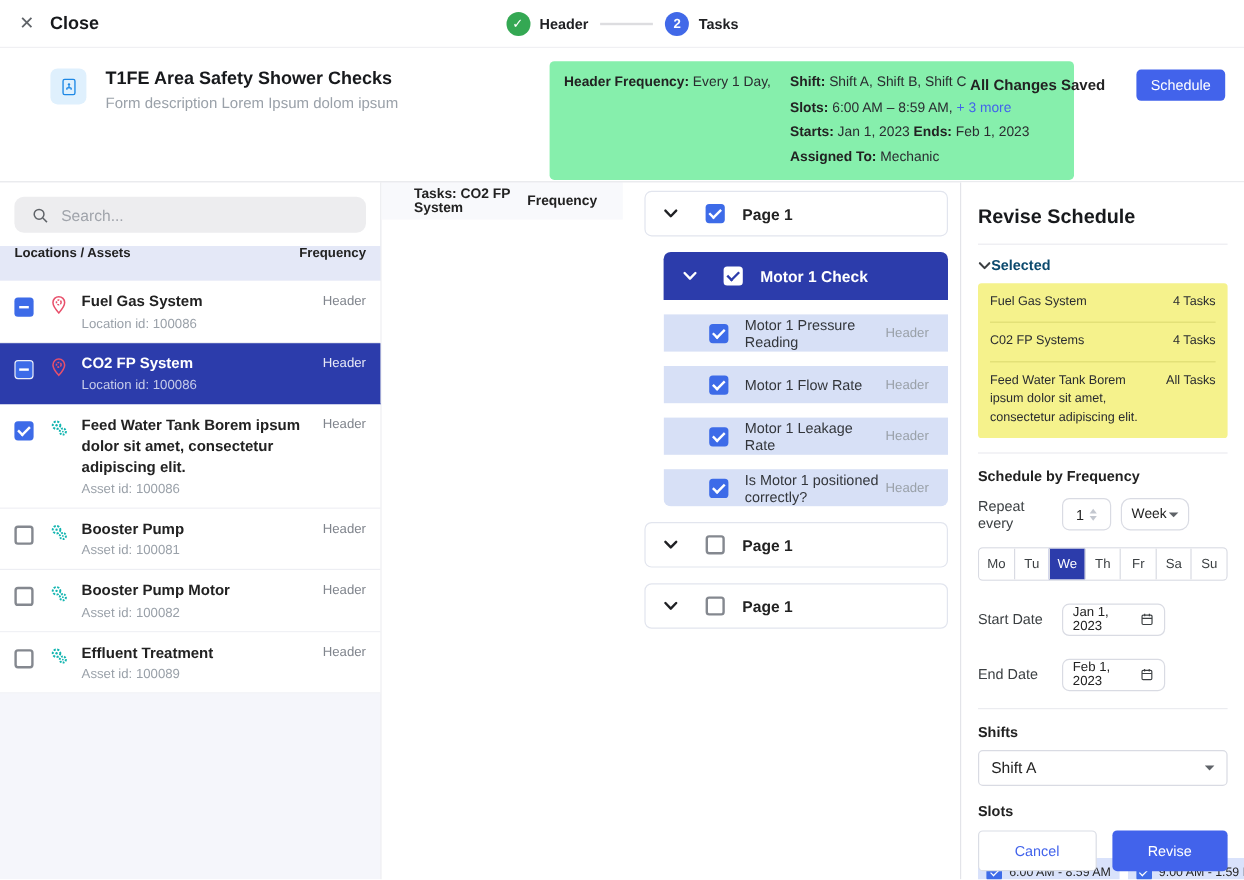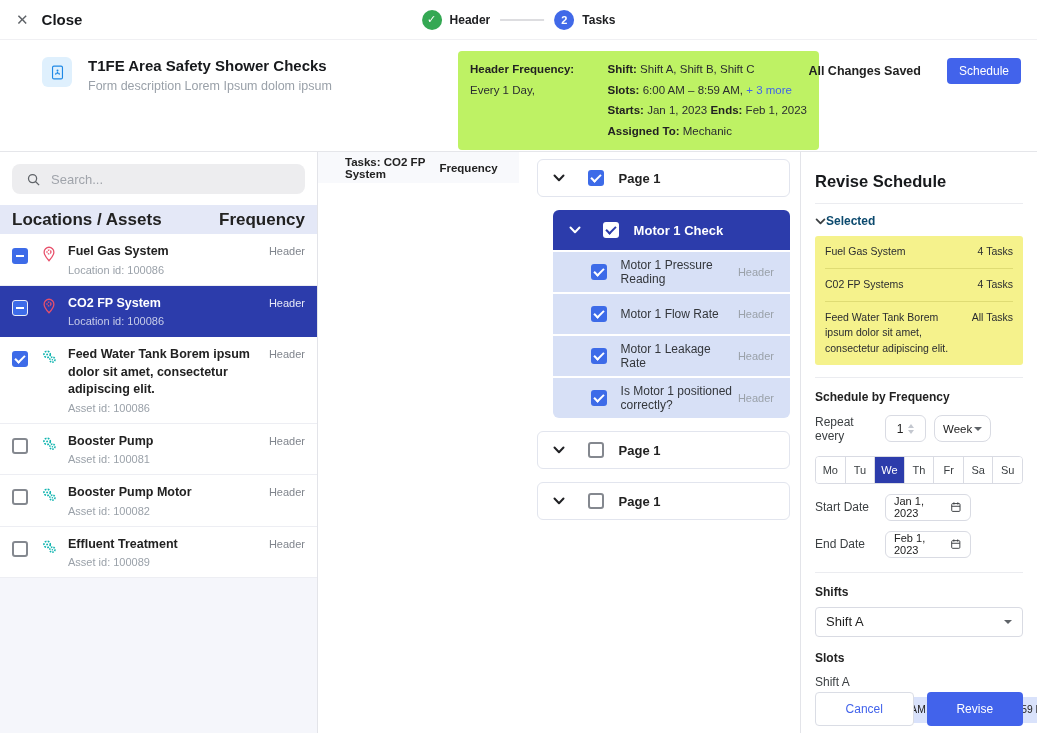--- a/index.html
+++ b/index.html
@@ -17,40 +17,40 @@
   .step-circle.done{background:#34A853}
   .step-circle.active{background:#4169E8}
   .step-label{font-size:12px;font-weight:600;color:#202124}
   .connector{width:44px;height:2px;background:#DDDDE0;margin:0 10px}
   
   .form-header{position:relative;height:112px;border-bottom:1px solid #E5E6EA}
   .fh-left{position:absolute;left:42px;top:17px;display:flex;gap:16px}
   .icon-box{width:30px;height:30px;border-radius:6px;background:#DFF0FD;display:flex;align-items:center;justify-content:center;flex:none}
   .fh-title{font-size:15px;font-weight:700;color:#17191C}
   .fh-desc{font-size:12.5px;color:#9AA1A9;margin-top:5px}
-  .info-box{position:absolute;left:458px;top:11px;width:361px;background:#bef264;border-radius:4px;
+  .info-box{position:absolute;left:458px;top:11px;width:437px;background:#86efac;border-radius:4px;
             padding:8px 12px;display:flex;gap:16px;font-size:11.5px;line-height:1.8}
   .info-box b{font-weight:700;color:#222}
   .info-col2 div{white-space:nowrap}
   .more-link{color:#4263EB;cursor:pointer}
   .fh-right{position:absolute;right:16px;top:18px;display:flex;align-items:center;gap:26px}
   .saved{font-size:12.5px;font-weight:700;color:#222}
   .btn-schedule{min-width:73px;height:26px;padding:0 12px;background:#4263EB;color:#fff;font-size:12px;
                 border:none;border-radius:4px;display:flex;align-items:center;justify-content:center;cursor:pointer}
   
   .main{display:flex;height:581px}
   
   .sidebar{width:318px;border-right:1px solid #E3E4E9;display:flex;flex-direction:column;background:#fff}
   .search-wrap{padding:12px 12px 11px}
   .search-box{height:30px;background:#EDEDEF;border-radius:8px;display:flex;align-items:center;padding:0 14px;gap:10px}
   .search-box input{border:none;background:transparent;outline:none;font-size:13px;color:#3C4043;flex:1;
                     font-family:"Liberation Sans","DejaVu Sans",sans-serif}
   .search-box input::placeholder{color:#A0A4AB}
-  .cols-row{height:29px;background:#E4E8F7;display:flex;align-items:center;justify-content:space-between;
-            padding:0 12px;font-size:17px;font-weight:700;color:#222}
+  .cols-row{height:29px;background:#E4E8F7;display:flex;justify-content:space-between;
+            padding:0 12px;font-size:11px;font-weight:700;color:#222}
   .sb-item{display:flex;align-items:flex-start;padding:9px 10px;border-bottom:1px solid #EDEEF3;background:#fff;cursor:pointer}
   .sb-item .cb{margin-top:5px;margin-left:2px}
   .sb-icon{margin:2px 10px 0 12px;width:18px;height:18px;flex:none}
   .sb-text{flex:1;min-width:0;padding-right:6px}
   .sb-name{font-size:12.5px;font-weight:700;line-height:1.4;color:#222}
   .sb-id{font-size:11px;color:#9AA1A9;margin-top:3px}
   .sb-freq{font-size:11px;color:#80858D;margin-top:2px;padding-right:2px}
   .sb-item.selected{background:#2C3CAB;border-bottom-color:#2C3CAB}
   .sb-item.selected .sb-name{color:#fff}
   .sb-item.selected .sb-id{color:#C7CCE9}
@@ -78,21 +78,21 @@
              padding:0 15px;margin-bottom:13px;background:#fff}
   .page-card .chev{margin-right:23px}
   .page-card .cb{margin-right:15px}
   .page-label{font-size:13px;font-weight:700;color:#222}
   .group{margin:0 0 13px 16px}
   .group-head{height:40px;background:#2C3CAB;border-radius:6px 6px 0 0;display:flex;align-items:center;padding:0 16px;color:#fff}
   .group-head .chev{color:#fff;margin-right:22px}
   .group-head .cb{margin-right:15px}
   .group-label{font-size:13px;font-weight:700}
   .sub-rows{border-radius:0 0 6px 6px;overflow:hidden}
-  .sub-row{height:40px;background:#D7E0F6;display:flex;align-items:center;padding:0 16px 0 38px;margin-top:2px}
+  .sub-row{height:31px;background:#D7E0F6;display:flex;align-items:center;padding:0 16px 0 38px;margin-top:12px}
   .sub-row .cb{margin-right:14px}
   .sub-label{font-size:12px;color:#33363B;flex:1}
   .sub-freq{font-size:11px;color:#9AA1A9}
   
   .revise{width:237px;border-left:1px solid #E3E4E9;padding:0 14px;position:relative;background:#fff}
   .rv-title{font-size:16.5px;font-weight:700;margin-top:20px;color:#17191C}
   .divider{height:1px;background:#EBECF0}
   .d1{margin-top:12px}
   .rv-selected-head{display:flex;align-items:center;font-size:12px;font-weight:700;margin-top:10px;color:#0c4a6e;cursor:pointer}
   .rv-selected-head .chev{color:#3C4043}
@@ -112,21 +112,21 @@
   .spin-up{border-bottom:4px solid #C3C7CF}
   .spin-down{border-top:4px solid #C3C7CF}
   .unit-select{width:57px;height:27px;border:1px solid #D9DBE3;border-radius:8px;display:flex;align-items:center;
                justify-content:space-between;padding:0 8px;font-size:11.5px;cursor:pointer;color:#222}
   .caret{width:0;height:0;border-left:4px solid transparent;border-right:4px solid transparent;border-top:4px solid #5F6368}
   .days-row{display:flex;border:1px solid #D9DBE3;border-radius:4px;overflow:hidden;margin-top:13px;height:28px}
   .day{flex:1;display:flex;align-items:center;justify-content:center;font-size:11px;color:#3C4043;
        border-left:1px solid #D9DBE3;background:#fff;cursor:pointer}
   .day:first-child{border-left:none}
   .day.active{background:#2C3CAB;color:#fff}
-  .date-row{display:flex;align-items:center;margin-top:10px;font-size:12px;color:#3C4043}
+  .date-row{display:flex;align-items:center;margin-top:19px;font-size:12px;color:#3C4043}
   .date-label{width:70px}
   .date-input{width:86px;height:27px;border:1px solid #D9DBE3;border-radius:6px;display:flex;align-items:center;
               justify-content:space-between;padding:0 8px;font-size:11px;color:#222;cursor:pointer}
   .d3{margin-top:14px}
   .shift-select{height:30px;border:1px solid #D9DBE3;border-radius:4px;display:flex;align-items:center;
                 justify-content:space-between;padding:0 10px;font-size:13px;margin-top:8px;cursor:pointer;color:#222}
   .slots-title{margin-top:14px}
   .slots-shift{font-size:12px;color:#3C4043;margin-top:10px}
   .chips-row{display:flex;gap:7px;margin-top:8px}
   .chip{flex:1;background:#D9E2FB;border-radius:4px;height:26px;display:flex;align-items:center;

